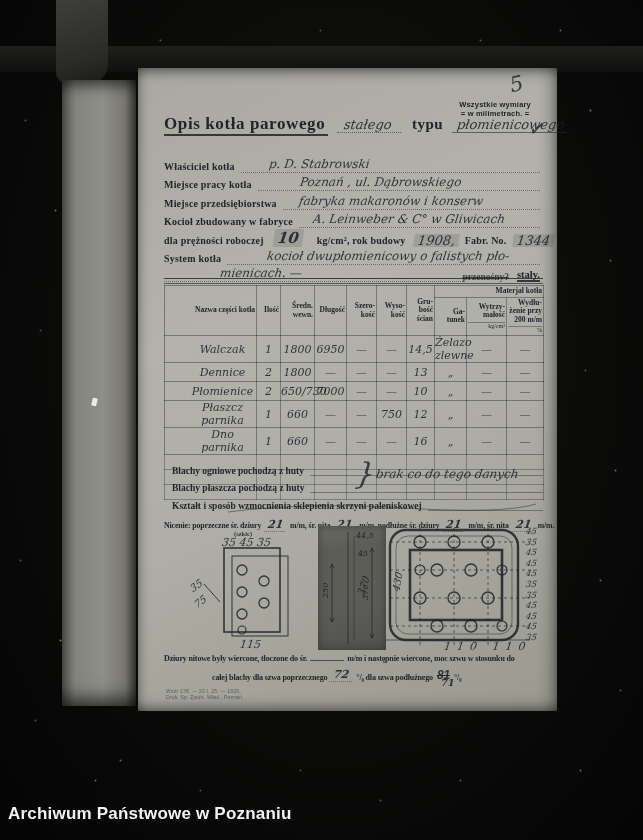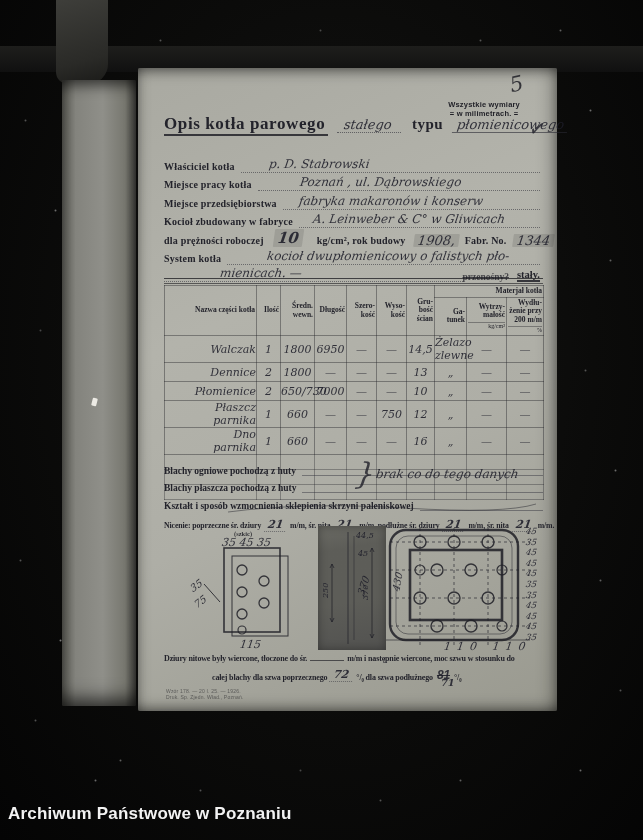--- a/index.html
+++ b/index.html
@@ -40,21 +40,21 @@
     background:linear-gradient(90deg,#55554f 0%,#83837d 18%,#8f8f89 55%,#77776f 85%,#3b3b37 100%);
     box-shadow:inset 0 12px 14px -7px rgba(0,0,0,.65), inset 0 -16px 18px -9px rgba(0,0,0,.7);}
   .strip-speck{position:absolute;left:30px;top:318px;width:5px;height:8px;background:#eceae4;
     transform:rotate(14deg);border-radius:1px;}
   
   .page{position:absolute;left:138px;top:68px;width:419px;height:643px;border-radius:2px;
     background:linear-gradient(155deg,#a9a9a1 0%,#b3b3ab 35%,#aeaea6 60%,#99998f 100%);
     box-shadow:inset 0 10px 14px -8px rgba(0,0,0,.55), inset -12px 0 18px -10px rgba(0,0,0,.45),
       inset 0 -10px 14px -8px rgba(0,0,0,.5), inset 10px 0 14px -10px rgba(0,0,0,.3);
     color:#23232b;}
-  .stamp{position:absolute;right:37px;top:33px;text-align:center;
+  .stamp{position:absolute;right:26px;top:33px;text-align:center;
     font-family:"Liberation Sans",sans-serif;font-weight:bold;font-size:7.5px;line-height:8.5px;
     letter-spacing:.2px;color:#1f1f26;}
   .page-num{position:absolute;right:34px;top:4px;font-family:"DejaVu Serif",serif;font-style:italic;
     font-size:21px;color:rgba(30,30,38,.85);transform:rotate(-12deg);}
   .hw{font-family:"DejaVu Serif",serif;font-style:italic;color:rgba(28,28,40,.88);
     display:inline-block;transform:skewX(-8deg);}
   .title-row{position:absolute;left:26px;top:46px;width:376px;white-space:nowrap;}
   .title-main{font-size:17px;font-weight:bold;letter-spacing:.6px;border-bottom:2px solid rgba(25,25,32,.8);
     padding:0 3px 1px 0;}
   .title-hw1{font-size:13px;margin:0 6px;border-bottom:1px dotted rgba(40,40,50,.6);padding:0 10px 0 6px;}
@@ -77,26 +77,26 @@
     border-top:1.5px solid rgba(25,25,30,.75);border-bottom:1px solid rgba(25,25,30,.6);}
   
   .btable{position:absolute;left:26px;top:217px;width:379px;border-collapse:collapse;table-layout:fixed;}
   .btable th,.btable td{border:1px solid rgba(35,35,40,.42);padding:0;}
   .btable th{font-size:7.5px;font-weight:bold;line-height:8.5px;text-align:right;vertical-align:middle;
     padding:1px;}
   .btable .sub{display:block;font-size:6px;font-weight:normal;border-top:1px solid rgba(35,35,40,.4);
     margin-top:2px;line-height:7px;}
   .btable td{height:18px;text-align:center;font-family:"DejaVu Serif",serif;font-style:italic;
     font-size:11px;color:rgba(28,28,40,.88);}
-  .btable td.cname{text-align:right;padding-left:24px;font-size:11px;}
+  .btable td.cname{text-align:center;padding-left:24px;font-size:11px;}
   .btable tr.empty td{height:14px;border-color:rgba(35,35,40,.35);}
   
   .sheets{position:absolute;left:26px;top:390px;width:379px;}
   .srow{display:flex;align-items:flex-end;height:17.5px;white-space:nowrap;}
-  .slabel{font-size:9.5px;font-weight:bold;flex:0 0 auto;}
+  .slabel{font-size:9.5px;font-weight:bold;flex:0 0 auto;margin-left:8px;}
   .sline{flex:1 1 auto;border-bottom:1px solid rgba(45,45,55,.45);margin-left:6px;}
   .brace{position:absolute;left:192px;top:-2px;font-size:30px;font-weight:normal;
     color:rgba(30,30,40,.8);font-family:"DejaVu Serif",serif;}
   .brace-val{position:absolute;left:212px;top:9px;font-size:12px;}
   .flourish{position:absolute;left:60px;top:42px;width:320px;height:16px;}
   .nicline{position:absolute;left:26px;top:450px;width:382px;white-space:nowrap;
     font-size:7.8px;font-weight:bold;letter-spacing:-.1px;}
   .nicline .hw{font-size:11px;margin:0 2px;border-bottom:1px dotted rgba(45,45,55,.5);padding:0 3px;}
   
   .sk-left{position:absolute;left:52px;top:462px;width:130px;height:124px;}

